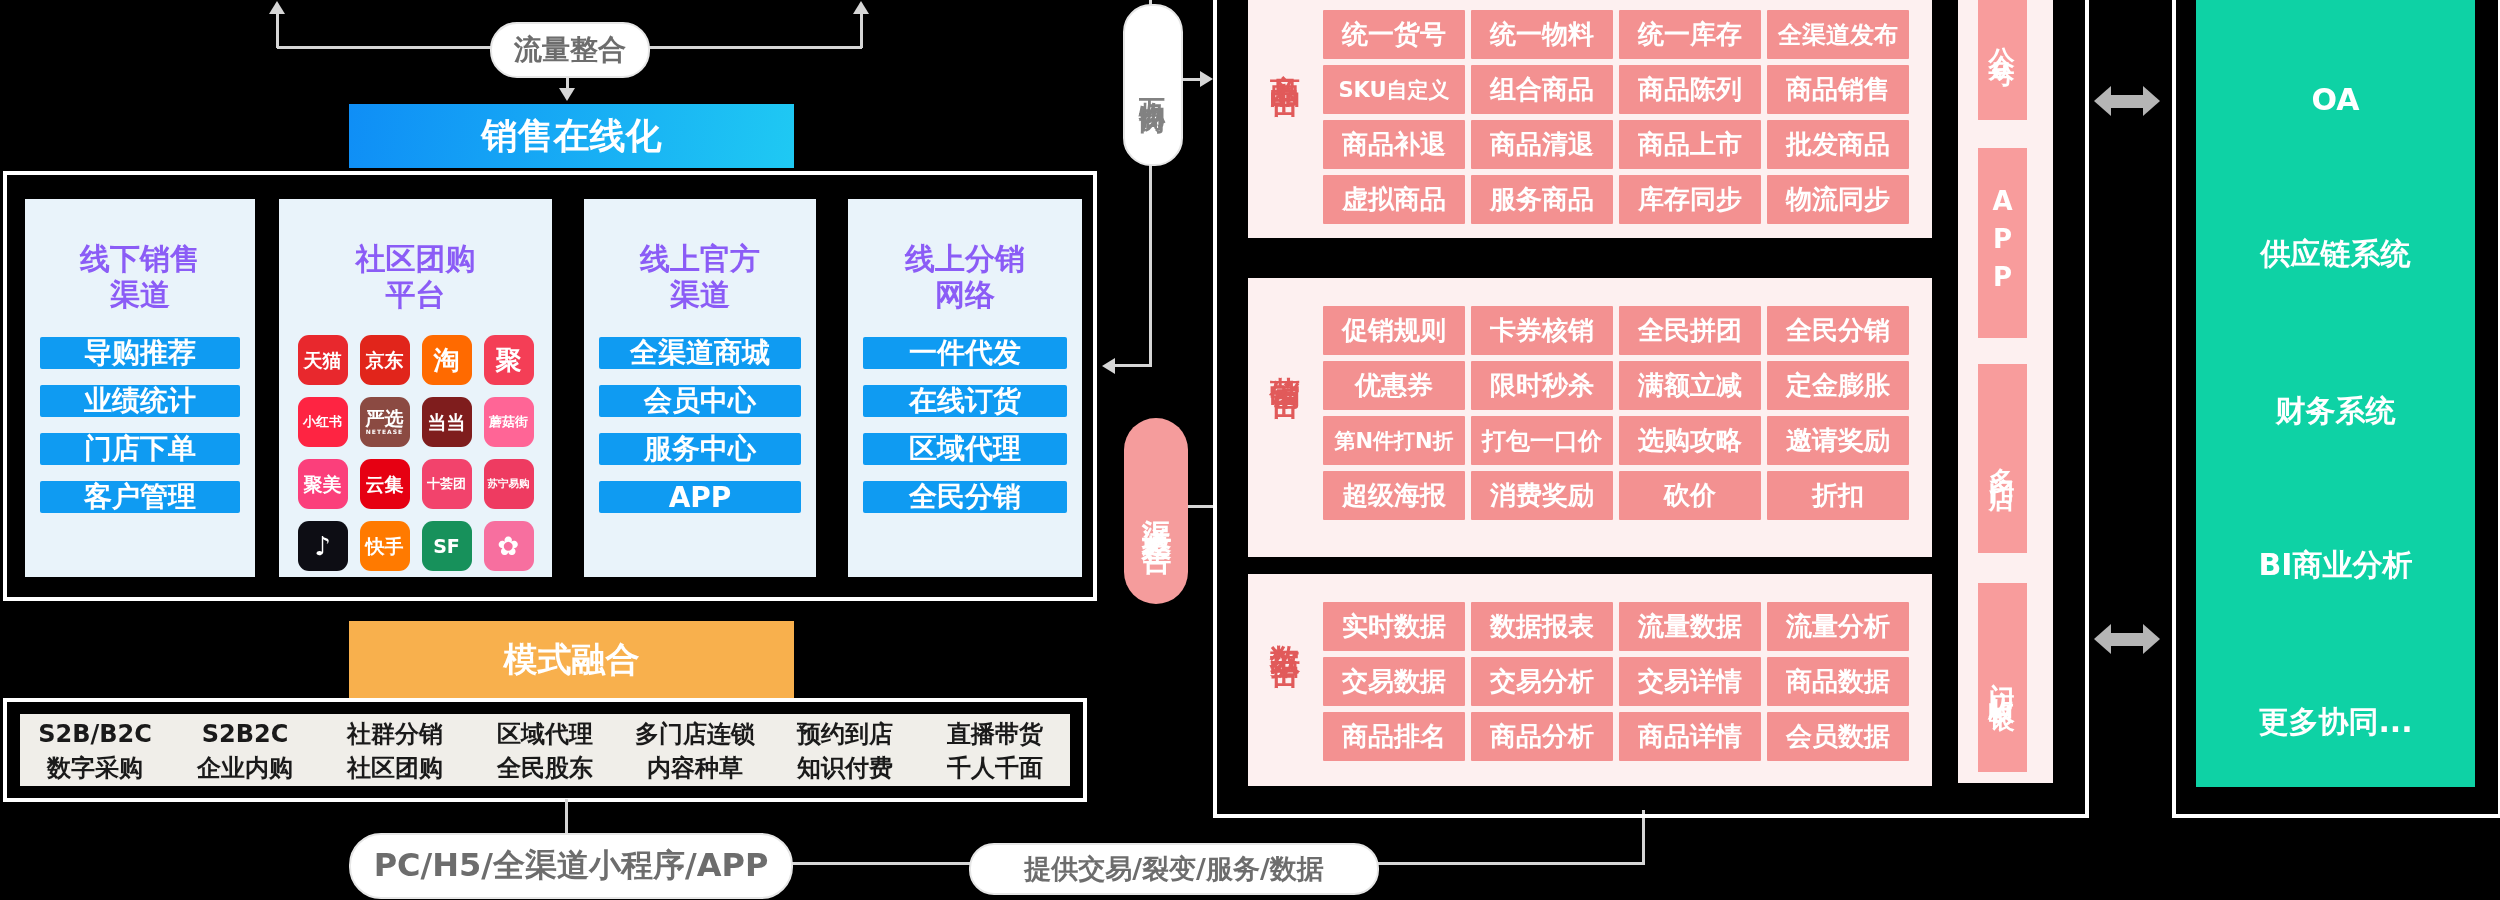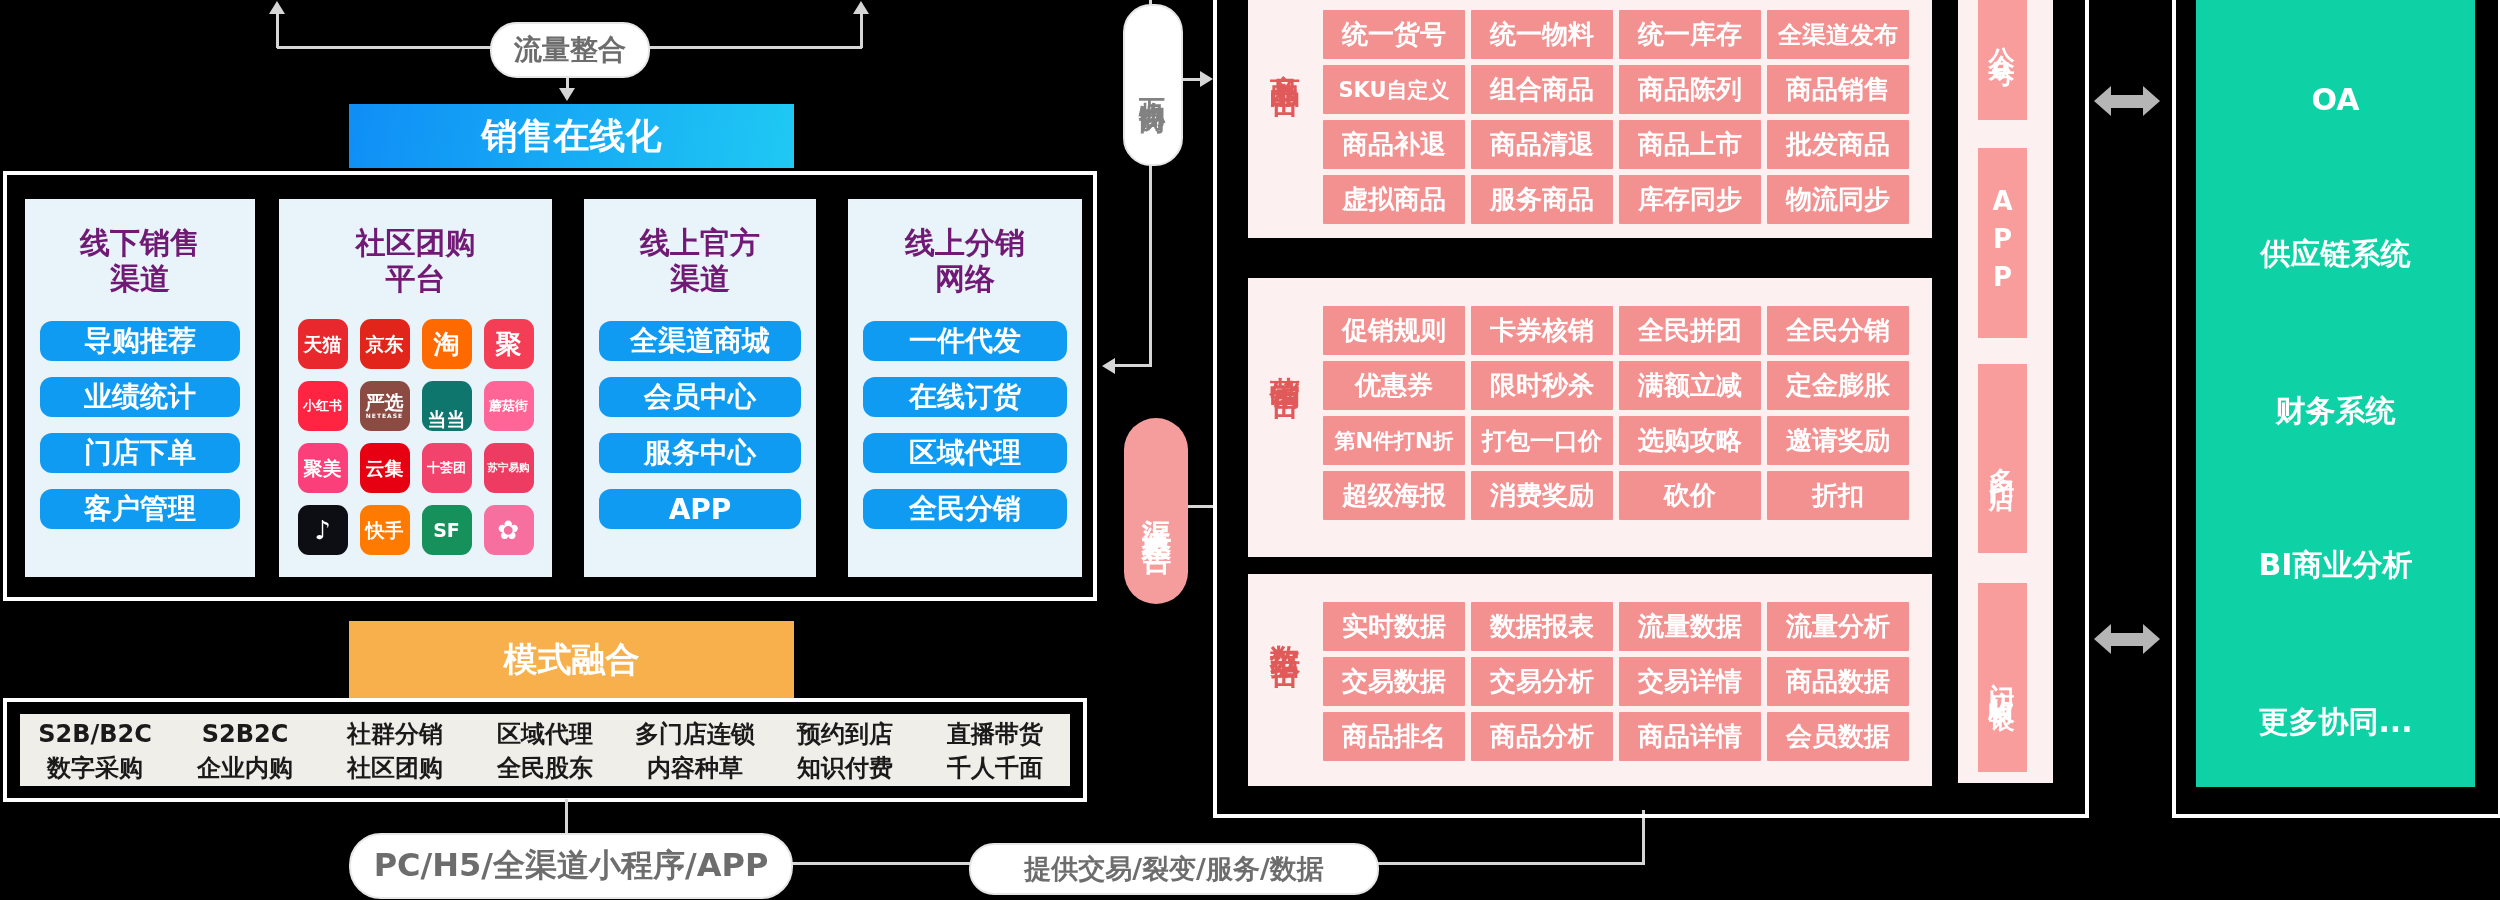--- a/index.html
+++ b/index.html
@@ -20,23 +20,23 @@
   .v-text{writing-mode:vertical-rl;text-orientation:upright;}
   .collab-pill{left:1123px;top:4px;width:56px;height:158px;border-radius:28px;font-size:26px;color:#828282;letter-spacing:4px;}
   .qudao-pill{position:absolute;left:1124px;top:418px;width:64px;height:186px;border-radius:33px;background:#f59c9c;
               display:flex;align-items:center;justify-content:center;color:#fff;font-size:30px;letter-spacing:8px;z-index:5;}
   
   .sales-header{position:absolute;left:349px;top:104px;width:445px;height:64px;
                 background:linear-gradient(100deg,#0f8ef6,#1fc9f3);
                 display:flex;align-items:center;justify-content:center;color:#fff;font-size:36px;}
   .sales-box{position:absolute;left:3px;top:171px;width:1086px;height:422px;border:4px solid #fff;}
   .card{position:absolute;top:199px;height:378px;background:#e9f3fa;}
-  .card-title{margin-top:26px;text-align:center;color:#701a75;font-size:30px;line-height:36px;}
+  .card-title{margin-top:42px;text-align:center;color:#8b5cf6;font-size:30px;line-height:36px;}
   .card-items{display:flex;flex-direction:column;gap:16px;margin:24px 15px 0;}
-  .blue-btn{height:40px;background:#0f9bf2;color:#fff;font-size:28px;display:flex;align-items:center;justify-content:center;border-radius:12px;}
+  .blue-btn{height:32px;background:#0f9bf2;color:#fff;font-size:28px;display:flex;align-items:center;justify-content:center;border-radius:2px;}
   .icon-grid{display:grid;grid-template-columns:repeat(4,50px);gap:12px;justify-content:center;margin-top:22px;}
   .app-icon{width:50px;height:50px;border-radius:11px;color:#fff;display:flex;flex-direction:column;align-items:center;justify-content:center;
             text-align:center;line-height:1.1;word-break:break-all;padding:1px;box-sizing:border-box;}
   .icon-sub{font-size:6px;letter-spacing:1px;}
   
   .mode-header{position:absolute;left:349px;top:621px;width:445px;height:77px;background:#f8b04d;
                display:flex;align-items:center;justify-content:center;color:#fff;font-size:34px;}
   .mode-box{position:absolute;left:3px;top:698px;width:1076px;height:96px;border:4px solid #fff;}
   .mode-panel{position:absolute;left:13px;top:12px;width:1050px;height:72px;background:#f0eee9;
               display:grid;grid-template-columns:repeat(7,1fr);grid-template-rows:repeat(2,34px);
@@ -140,21 +140,21 @@
         <div class="app-icon" style="background: rgb(254, 36, 66);">
           <span class="icon-label" style="font-size: 13px;">小红书</span>
           <span class="icon-sub"></span>
         </div>
 
         <div class="app-icon" style="background: rgb(139, 74, 66);">
           <span class="icon-label" style="font-size: 19px;">严选</span>
           <span class="icon-sub">NETEASE</span>
         </div>
 
-        <div class="app-icon" style="background: #0f766e; justify-content: flex-end;">
+        <div class="app-icon" style="background: #7f1d1d;">
           <span class="icon-label" style="font-size: 19px;">当当</span>
           <span class="icon-sub"></span>
         </div>
 
         <div class="app-icon" style="background: rgb(255, 101, 150);">
           <span class="icon-label" style="font-size: 13px;">蘑菇街</span>
           <span class="icon-sub"></span>
         </div>
 
         <div class="app-icon" style="background: rgb(251, 63, 123);">

